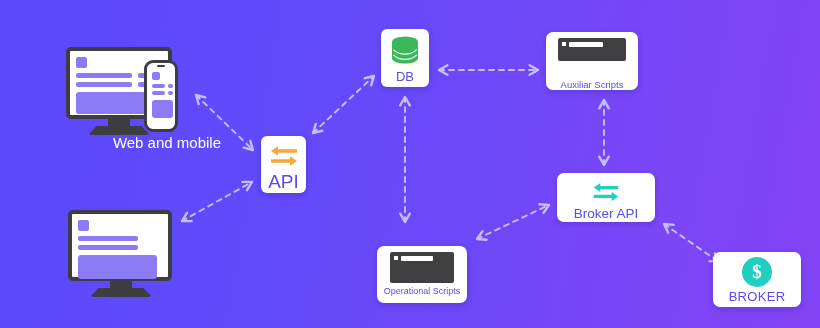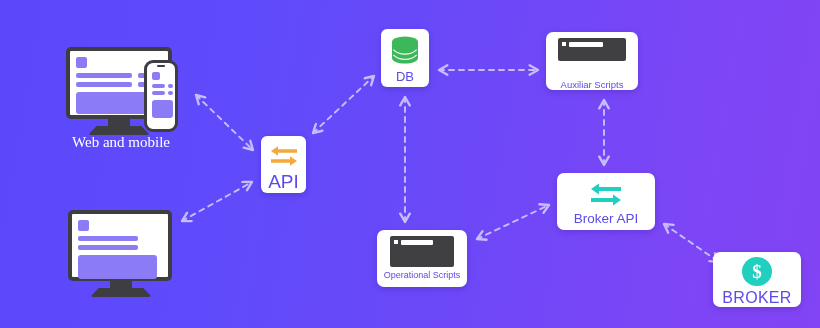--- a/index.html
+++ b/index.html
@@ -67,21 +67,21 @@
     left: 546px; top: 32px;
     width: 92px; height: 58px;
     justify-content: flex-start;
     padding-top: 6px;
     gap: 15px;
   }
   #node-aux .card-label { font-size: 9.5px; margin-top: 4px; }
 
   
   #node-ops {
-    left: 377px; top: 230px;
+    left: 377px; top: 246px;
     width: 90px; height: 57px;
     justify-content: flex-start;
     padding-top: 6px;
   }
   #node-ops .card-label { font-size: 9px; margin-top: 4px; }
 
   
   .terminal {
     position: relative;
     background: #404043;
@@ -97,58 +97,57 @@
     position: absolute;
     left: 11px; top: 4px;
     height: 5px;
     background: #ffffff;
     border-radius: 1px;
   }
 
   
   #node-brokerapi {
     left: 557px; top: 173px;
-    width: 98px; height: 57px;
+    width: 98px; height: 49px;
     justify-content: flex-start;
     padding-top: 8px;
   }
   #node-brokerapi .card-label { font-size: 13.5px; margin-top: 5px; }
 
   
   #node-broker {
     left: 713px; top: 252px;
     width: 88px; height: 55px;
     justify-content: flex-start;
     padding-top: 5px;
   }
-  #node-broker .card-label { font-size: 16px; margin-top: 3px; letter-spacing: .3px; }
+  #node-broker .card-label { font-size: 13px; margin-top: 3px; letter-spacing: .3px; }
 
   .coin {
     width: 30px; height: 30px;
     border-radius: 50%;
     background: #21cfc0;
     color: #ffffff;
     display: flex;
     align-items: center;
     justify-content: center;
     font-size: 19px;
     font-weight: bold;
     font-family: "Liberation Serif", serif;
   }
 
   
   .device-group { position: absolute; }
   .caption {
     position: absolute;
     color: #ffffff;
     font-size: 15px;
-    text-align: center;
+    text-align: right;
     line-height: 1.15;
     width: 200px;
-    font-family: Liberation Serif, serif;
   }
 
   
   .monitor-screen {
     position: absolute;
     background: #ffffff;
     border: 4px solid #3d3d42;
     border-radius: 5px;
     box-sizing: border-box;
   }

